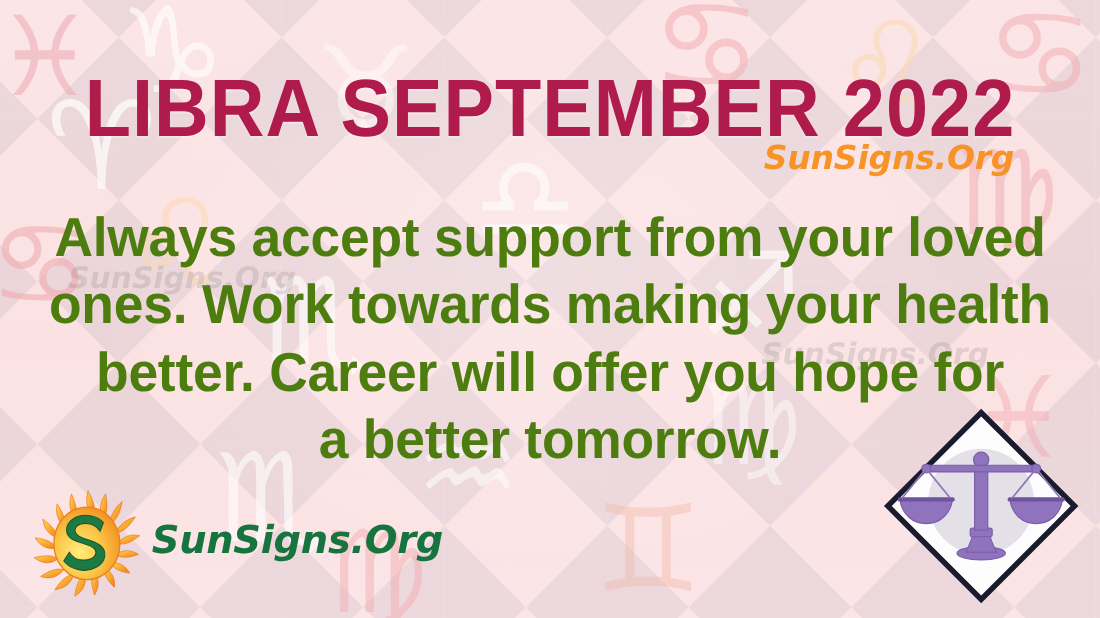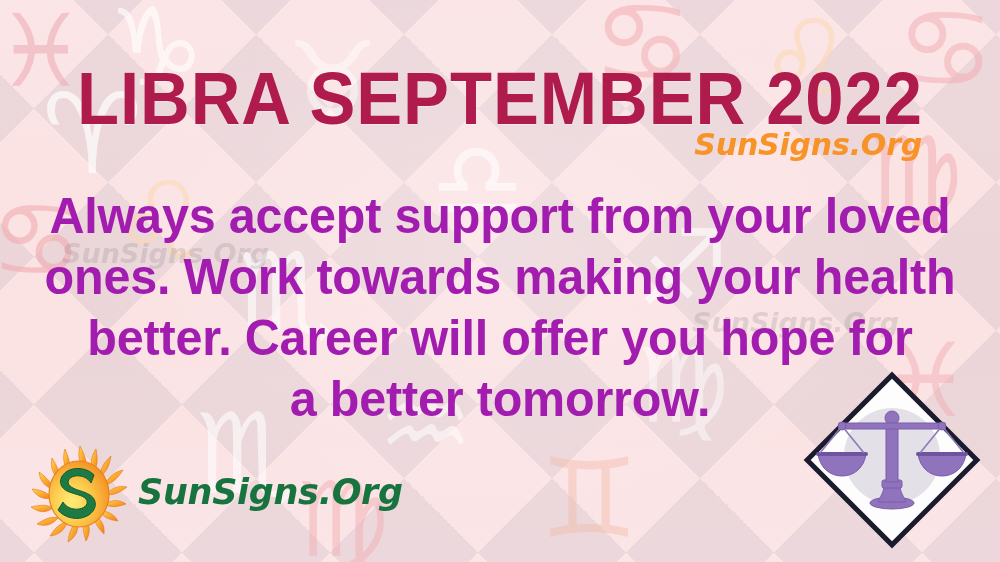--- a/index.html
+++ b/index.html
@@ -107,21 +107,21 @@
   .body-copy {
     position: absolute;
     left: 30px;
     right: 30px;
     top: 186px;
     text-align: center;
     font-family: "Liberation Sans Narrow", "Liberation Sans", sans-serif;
     font-weight: bold;
     font-size: 50px;
     line-height: 61px;
-    color: #a21caf;
+    color: #4d7c0f;
     letter-spacing: -0.2px;
   }
   .body-copy .line { display: block; white-space: nowrap; transform: scaleX(0.97); }
 
   
   .logo-block {
     position: absolute;
     left: 28px;
     bottom: 16px;
     display: flex;

